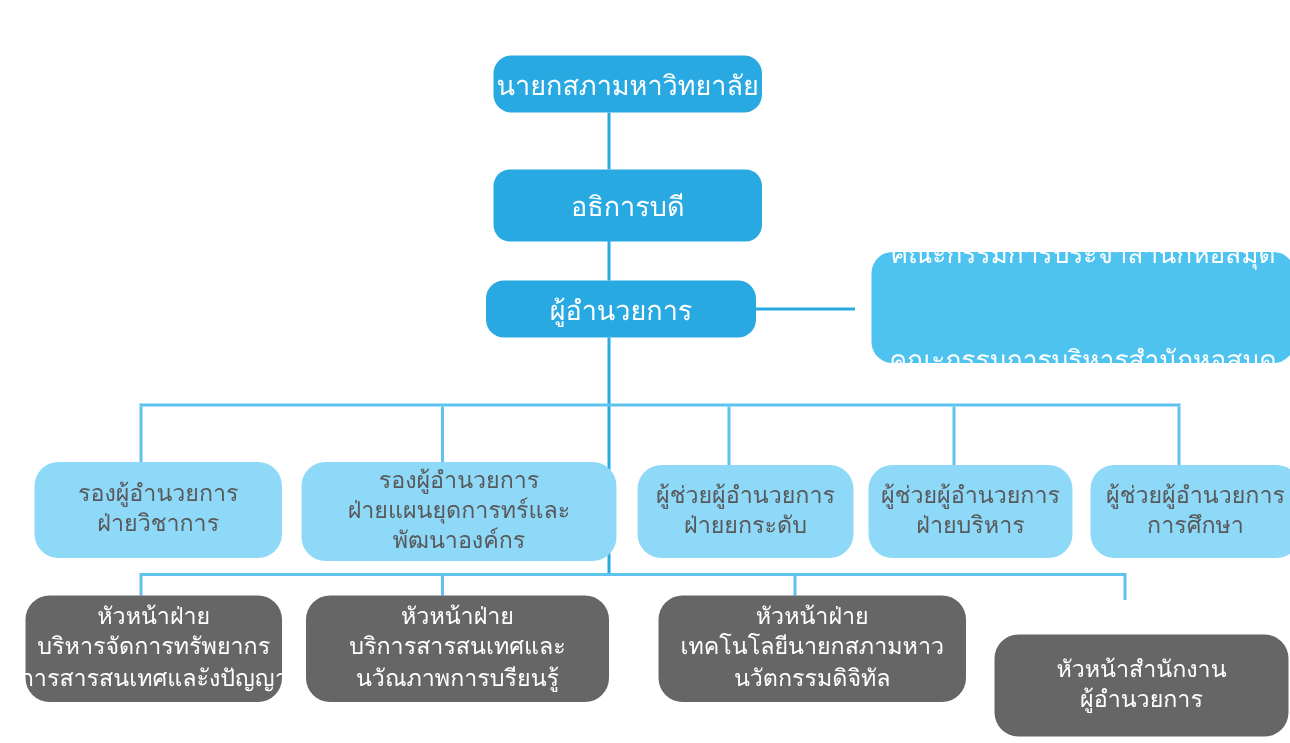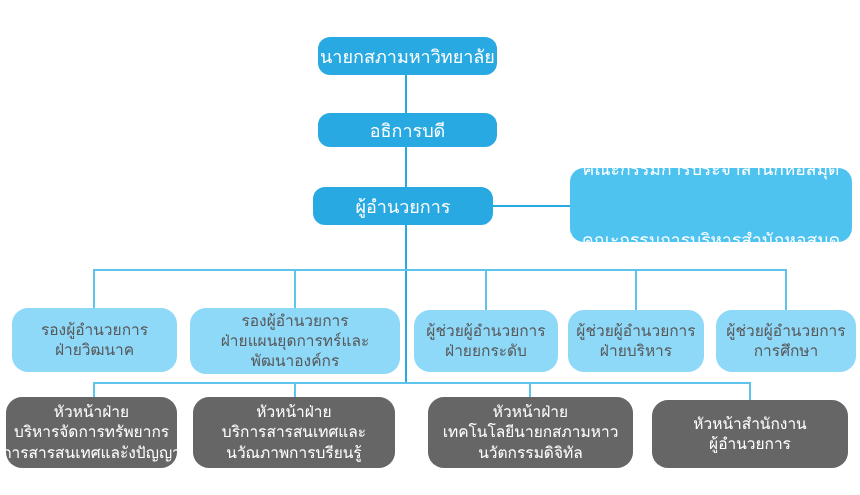--- a/index.html
+++ b/index.html
@@ -16,20 +16,21 @@
     overflow: hidden;
   }
   .node {
     position: absolute;
     box-sizing: border-box;
     display: flex;
     flex-direction: column;
     align-items: center;
     justify-content: center;
     text-align: center;
+    margin-left: 11px;
   }
   .node span { display: block; white-space: nowrap; }
   .blue {
     background: var(--primary-blue);
     color: var(--text-white);
     border-radius: 12px;
     font-size: 18px;
   }
   .committee {
     background: var(--committee-blue);
@@ -77,36 +78,36 @@
   <div class="cline" style="left:93px;  top:382px; width:658px; height:2px;"></div>
   <div class="cline" style="left:93px;  top:384px; width:2px; height:13px;"></div>
   <div class="cline" style="left:294px; top:384px; width:2px; height:13px;"></div>
   <div class="cline" style="left:529px; top:384px; width:2px; height:13px;"></div>
   <div class="cline" style="left:749px; top:384px; width:2px; height:16px;"></div>
 
   <div class="node blue" style="left:318px; top:37px; width:179px; height:38px;">
     <span>นายกสภามหาวิทยาลัย</span>
   </div>
 
-  <div class="node blue" style="left:318px; top:113px; width:179px; height:34px;">
+  <div class="node blue" style="left:318px; top:113px; width:179px; height:48px;border-radius:11px;">
     <span>อธิการบดี</span>
   </div>
 
   <div class="node blue" style="left:313px; top:187px; width:180px; height:38px;">
     <span>ผู้อำนวยการ</span>
   </div>
 
   <div class="node committee" style="left:570px; top:168px; width:282px; height:74px;">
     <span>คณะกรรมการประจำสำนักหอสมุด</span>
     <span>คณะกรรมการบริหารสำนักหอสมุด</span>
   </div>
 
   <div class="node light" style="left:12px; top:308px; width:165px; height:64px;">
     <span>รองผู้อำนวยการ</span>
-    <span>ฝ่ายวิฒนาค</span>
+    <span>ฝ่ายวิชาการ</span>
   </div>
 
   <div class="node light" style="left:190px; top:308px; width:210px; height:66px;">
     <span>รองผู้อำนวยการ</span>
     <span>ฝ่ายแผนยุดการทร์และ</span>
     <span>พัฒนาองค์กร</span>
   </div>
 
   <div class="node light" style="left:414px; top:310px; width:144px; height:62px;">
     <span>ผู้ช่วยผู้อำนวยการ</span>
@@ -134,18 +135,18 @@
     <span>บริการสารสนเทศและ</span>
     <span>นวัณภาพการบรียนรู้</span>
   </div>
 
   <div class="node dark" style="left:428px; top:397px; width:205px; height:71px;">
     <span>หัวหน้าฝ่าย</span>
     <span>เทคโนโลยีนายกสภามหาว</span>
     <span>นวัตกรรมดิจิทัล</span>
   </div>
 
-  <div class="node dark" style="left:652px; top:400px; width:196px; height:68px;">
+  <div class="node dark" style="left:652px; top:423px; width:196px; height:68px;">
     <span>หัวหน้าสำนักงาน</span>
     <span>ผู้อำนวยการ</span>
   </div>
 
 </div>
 
 </body></html>

